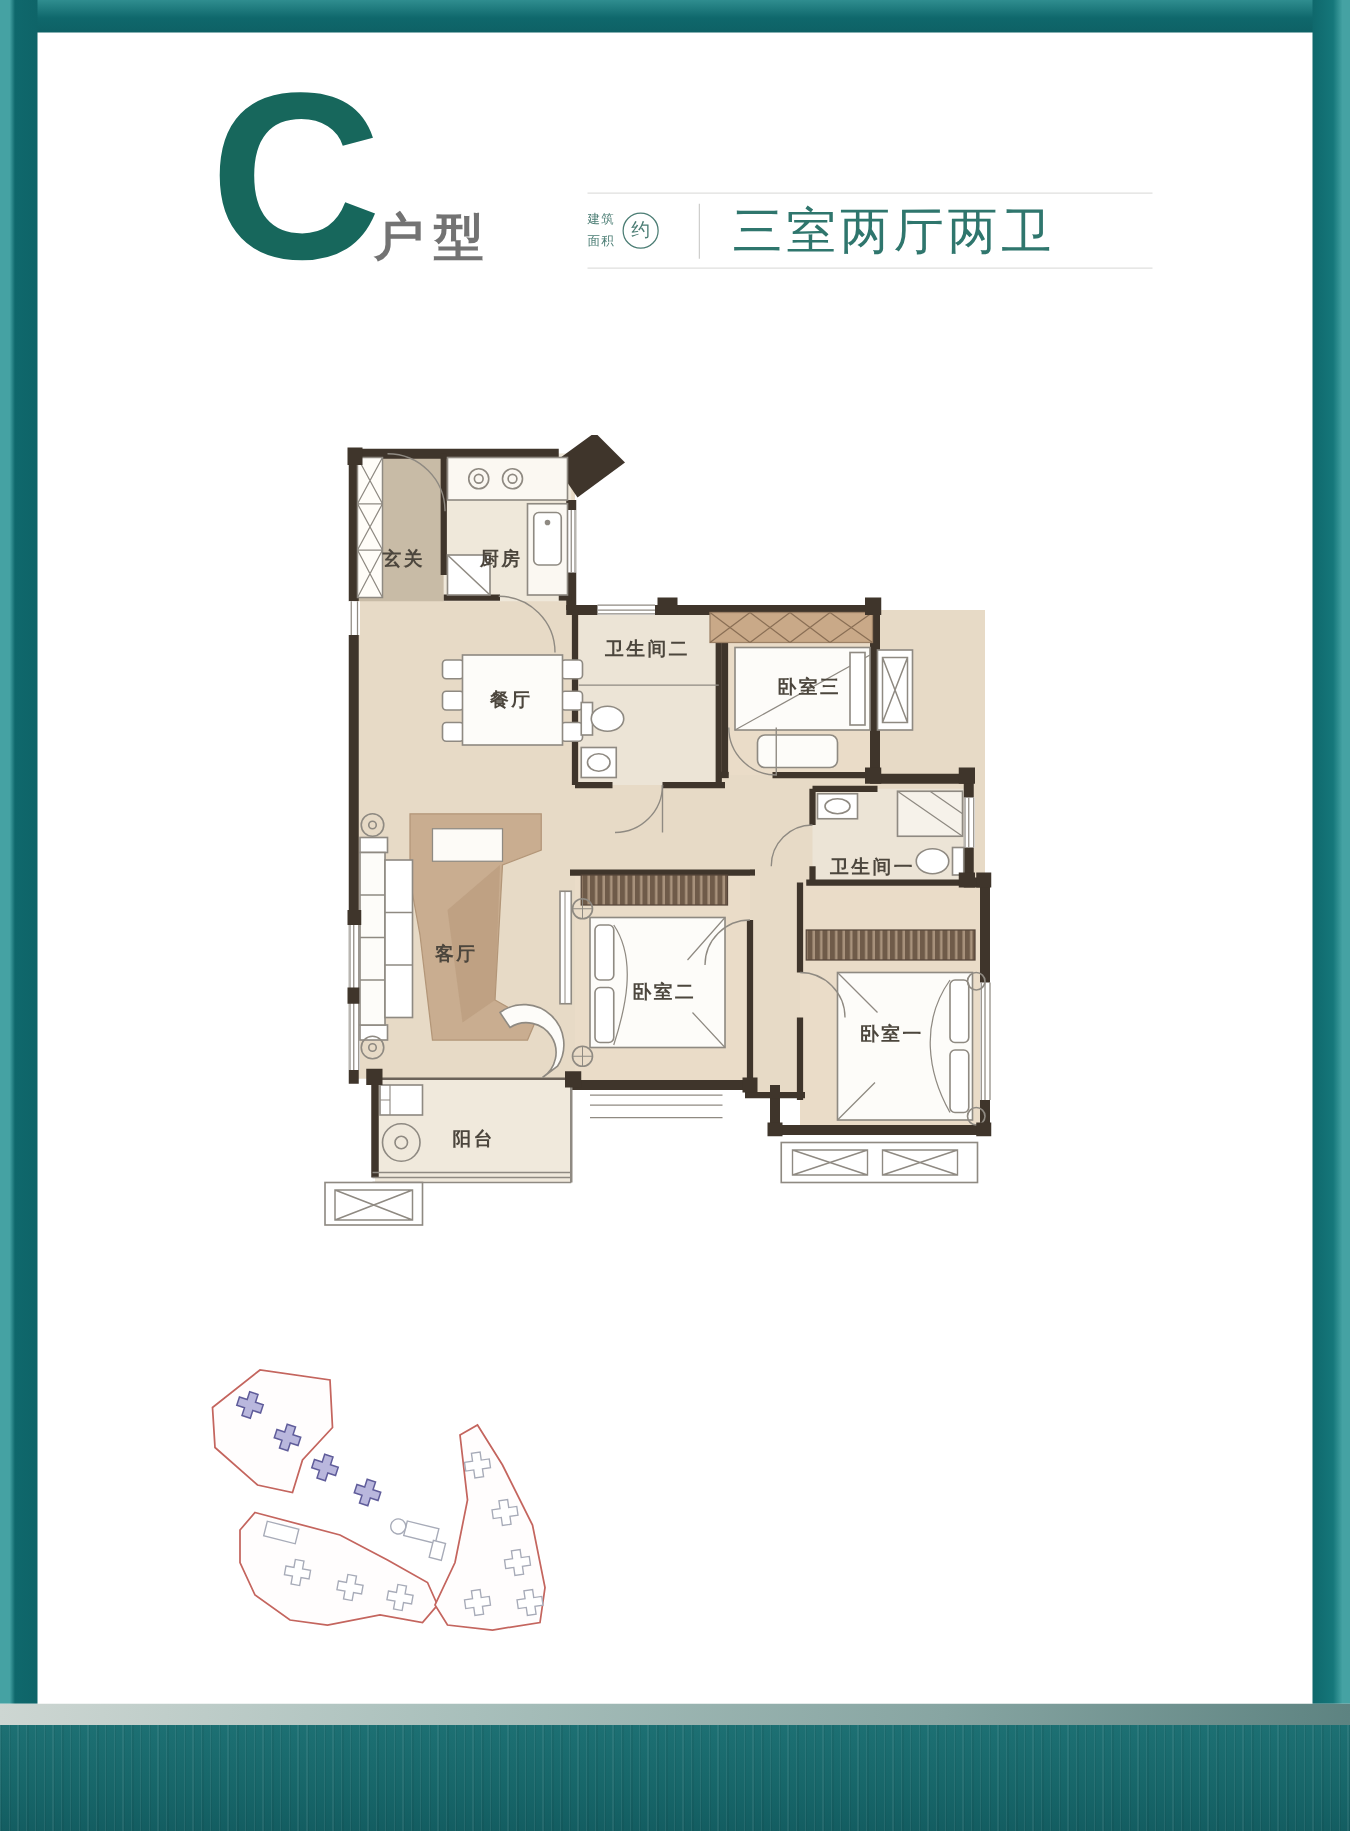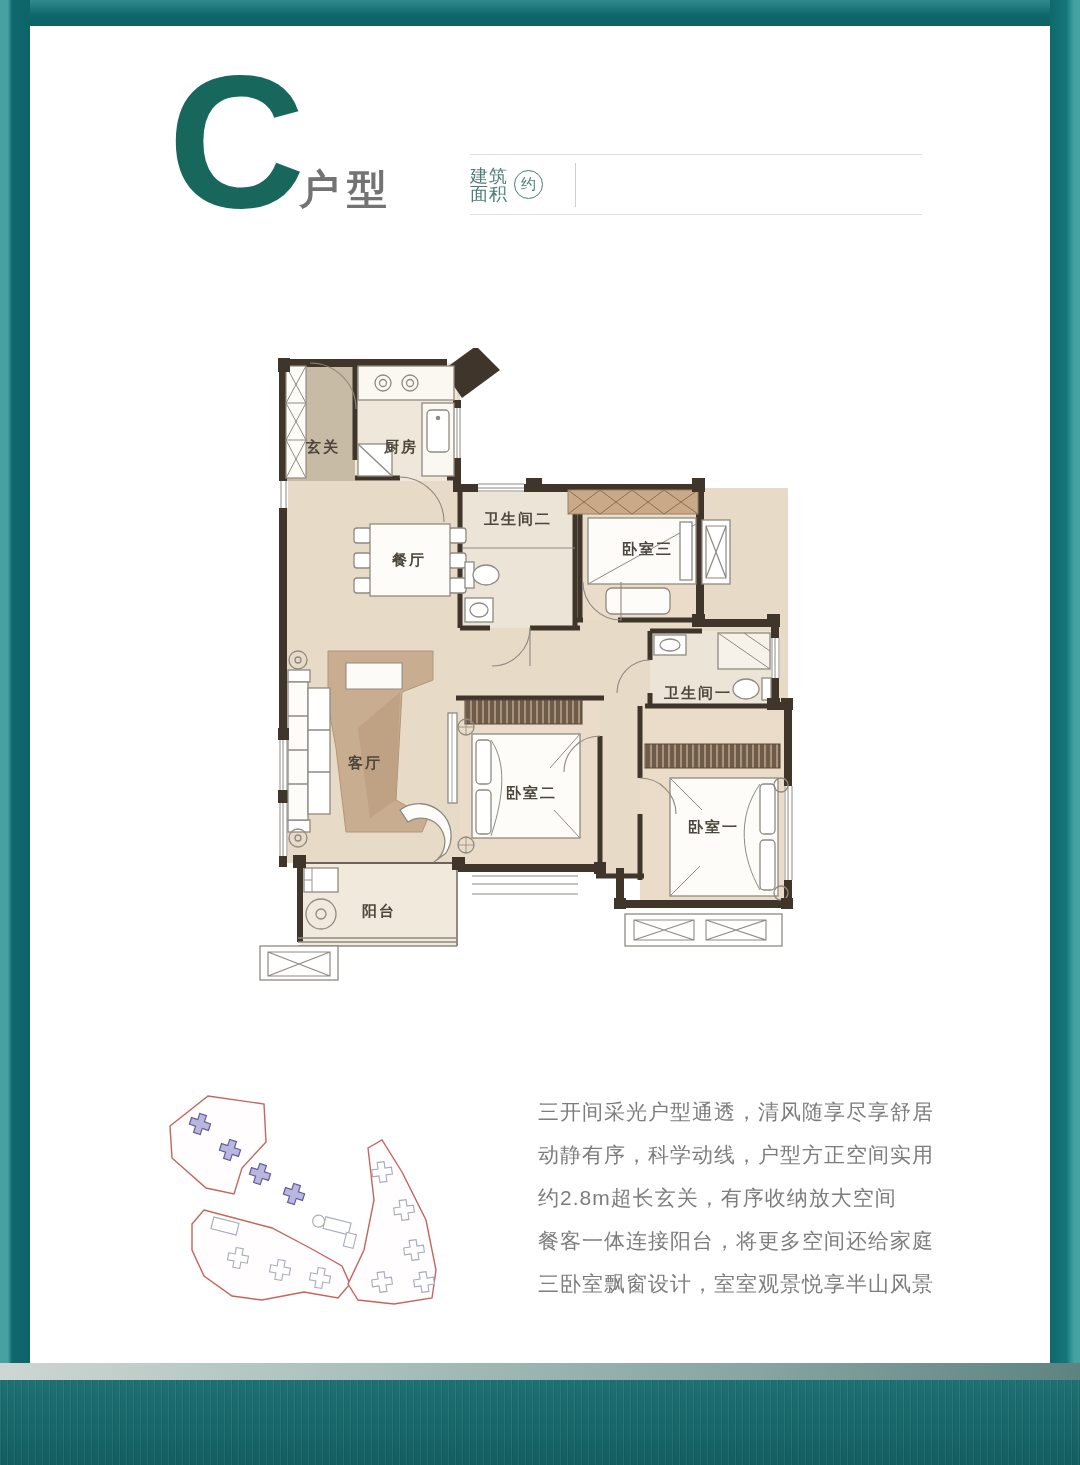--- a/index.html
+++ b/index.html
@@ -19,21 +19,21 @@
                 linear-gradient(180deg,#1d7073 0%,#176669 60%,#135d61 100%);}
   
   .type-letter{position:absolute;left:168px;top:46px;font-size:190px;line-height:1;
                color:#17675c;font-weight:bold;letter-spacing:0;}
   .type-label{position:absolute;left:299px;top:162px;font-size:40px;color:#737373;
               letter-spacing:8px;font-weight:bold;}
   .area-strip{position:absolute;left:470px;top:154px;width:452px;height:59px;
               border-top:1px solid #e0e0de;border-bottom:1px solid #e0e0de;
               display:flex;align-items:center;}
   .area-label{display:flex;flex-direction:column;justify-content:center;
-              font-size:18px;line-height:18px;color:#4b7d74;letter-spacing:1px;}
+              font-size:10px;line-height:18px;color:#4b7d74;letter-spacing:1px;}
   .approx-circle{width:27px;height:27px;border:1.4px solid #4b7d74;border-radius:50%;
                  display:flex;align-items:center;justify-content:center;
                  font-size:15px;color:#4b7d74;margin:0 8px 0 6px;flex:0 0 auto;}
   .area-value{font-size:53px;color:#3b7e73;letter-spacing:1px;}
   .area-value sup{font-size:22px;vertical-align:super;}
   .strip-divider{width:1px;height:44px;background:#cfcfcd;margin:0 26px 0 24px;}
   .layout-label{font-size:40px;color:#2f766d;letter-spacing:3px;white-space:nowrap;}
   
   .floorplan{position:absolute;left:250px;top:348px;}
   .room-label{font-size:15px;font-weight:bold;fill:#4c463d;letter-spacing:2px;}
@@ -57,20 +57,21 @@
 
   <div class="type-letter">C</div>
   <div class="type-label">户型</div>
   <div class="area-strip">
     <div class="area-label">
       <span>建筑</span>
       <span>面积</span>
     </div>
     <div class="approx-circle">约</div>
     <div class="strip-divider"></div>
+    <div class="layout-label">三室两厅两卫</div>
   </div>
 
   <svg class="floorplan" width="560" height="662" viewBox="0 0 560 662">
     <defs>
       <pattern id="darkstripes" width="6" height="8" patternUnits="userSpaceOnUse">
         <rect width="6" height="8" fill="#6f5b49"></rect>
         <rect x="4" width="2" height="8" fill="#a8927c"></rect>
       </pattern>
     </defs>
 
@@ -358,21 +359,14 @@
       <use href="#bldg" transform="translate(282,214) rotate(-8)"></use>
       <rect x="70" y="152" width="26" height="12" transform="rotate(14 83 158)"></rect>
       <g transform="translate(196,158) rotate(14)">
         <rect x="-14" y="-6" width="26" height="12"></rect>
         <circle cx="-20" cy="0" r="6"></circle>
         <rect x="10" y="4" width="10" height="14"></rect>
       </g>
     </g>
   </svg>
 
-  <div class="description">
-    <div class="desc-line">三开间采光户型通透，清风随享尽享舒居</div>
-    <div class="desc-line">动静有序，科学动线，户型方正空间实用</div>
-    <div class="desc-line">约2.8m超长玄关，有序收纳放大空间</div>
-    <div class="desc-line">餐客一体连接阳台，将更多空间还给家庭</div>
-    <div class="desc-line">三卧室飘窗设计，室室观景悦享半山风景</div>
-  </div>
 
 </div>
 
 </body></html>

